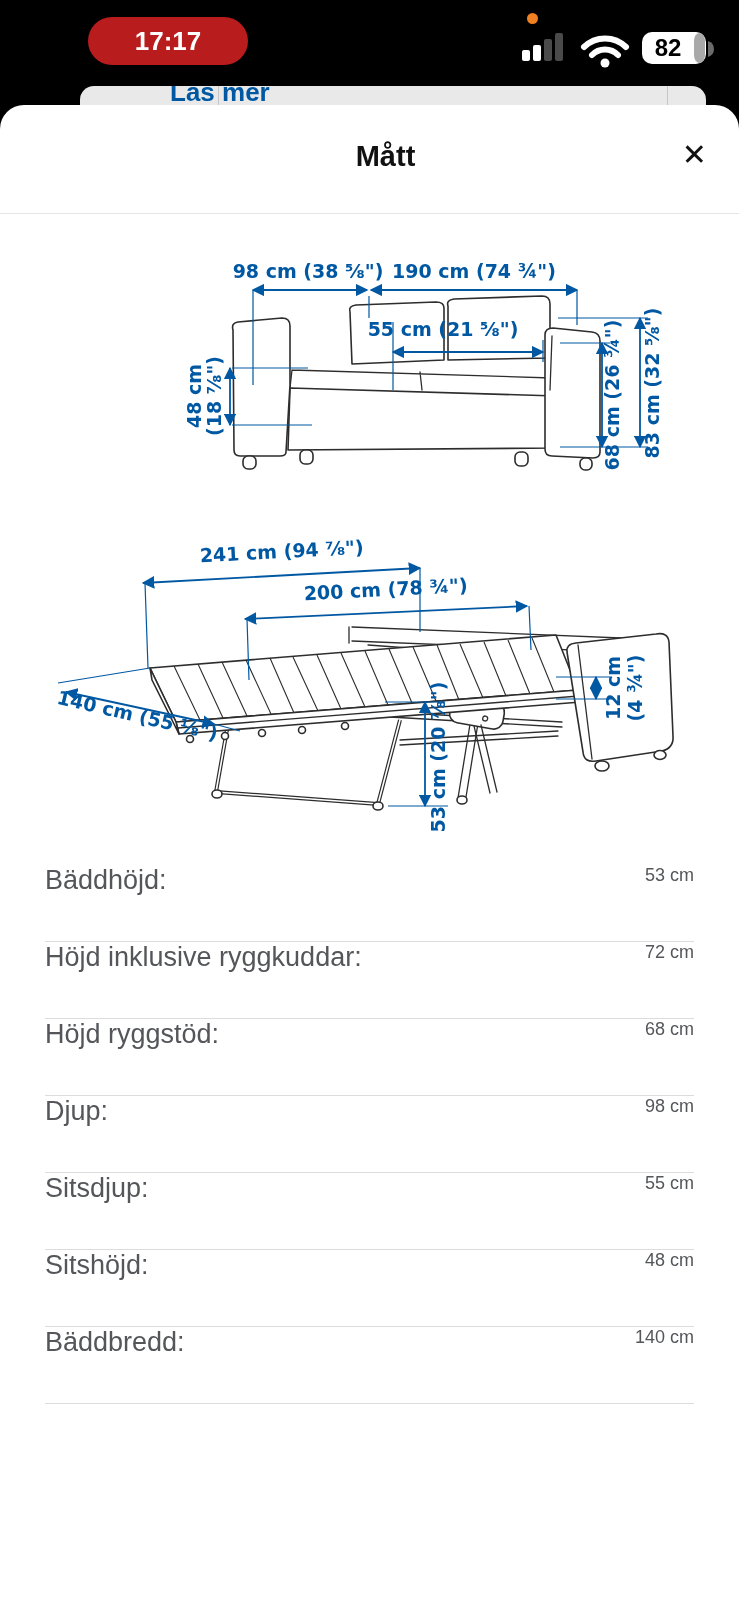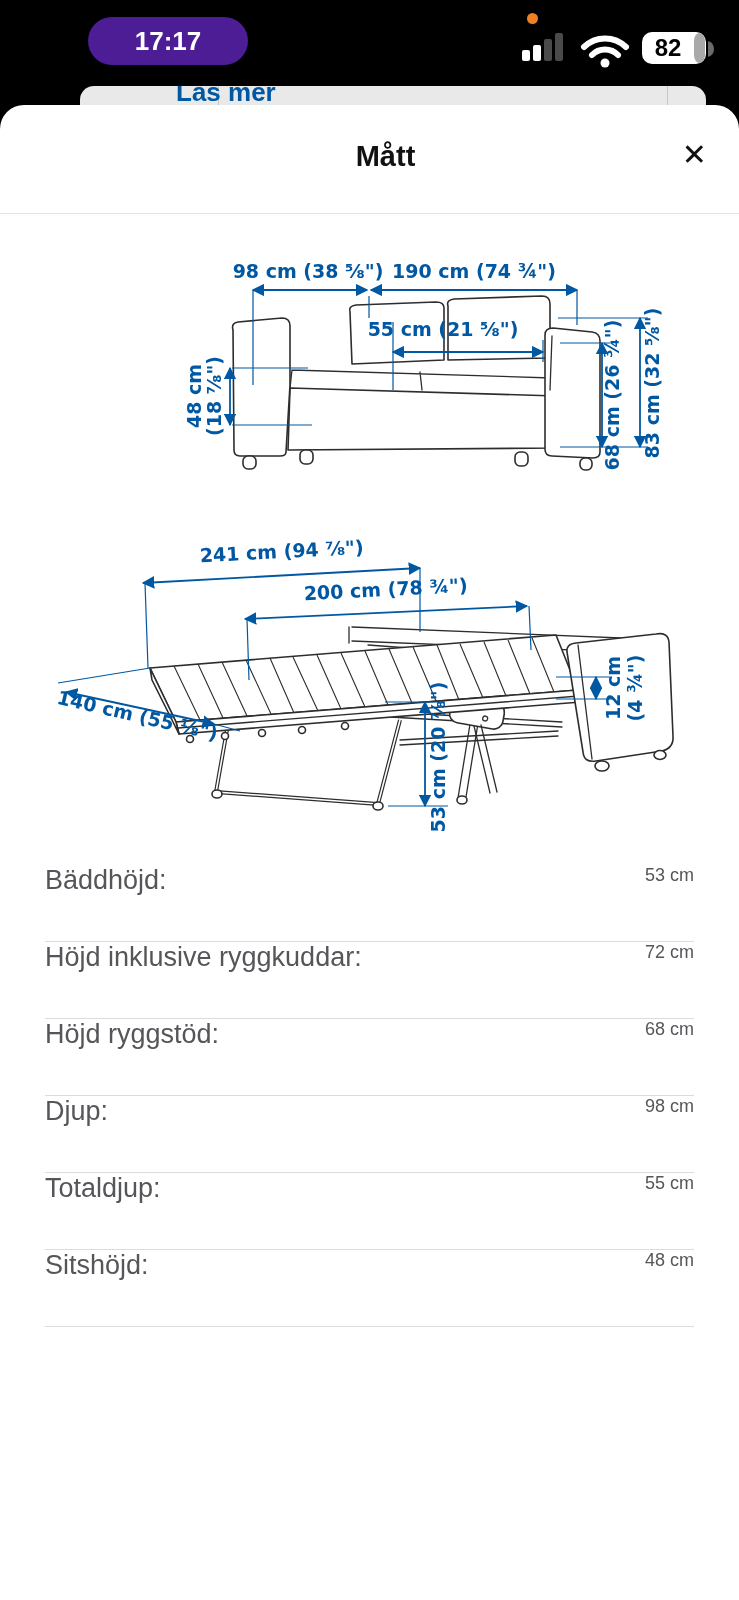--- a/index.html
+++ b/index.html
@@ -41,21 +41,21 @@
   .tube{stroke:#2d2d2d;stroke-width:4;fill:none;stroke-linejoin:round;}
   .tubein{stroke:#fff;stroke-width:1.6;fill:none;stroke-linejoin:round;}
   .dimln{stroke:#0058A3;stroke-width:1.8;fill:none;}
   .extln{stroke:#0058A3;stroke-width:1.2;fill:none;}
   .dimtx{fill:#0058A3;font:700 19px "DejaVu Sans",sans-serif;}
 </style>
 </head>
 <body>
 
 <div id="statusbar" class="abs">
-  <div id="timepill" class="abs" style="background:#4c1d95;">
+  <div id="timepill" class="abs" style="background:#b91c1c;">
     <span>17:17</span>
   </div>
   <div id="micdot" class="abs" style="background:#f08122;"></div>
   <svg id="sbicons" class="abs" width="210" height="46" viewBox="0 0 210 46">
     <g>
       <rect x="10" y="24" width="8" height="11" rx="2" fill="#fff"></rect>
       <rect x="21" y="19" width="8" height="16" rx="2" fill="#fff"></rect>
       <rect x="32" y="13" width="8" height="22" rx="2" fill="#4a4a4a"></rect>
       <rect x="43" y="7" width="8" height="28" rx="2" fill="#4a4a4a"></rect>
     </g>
@@ -69,21 +69,21 @@
       <rect x="182" y="7" width="11" height="30" rx="8" fill="#a9a9a9"></rect>
       <path d="M196,15 q6,2 6,8 q0,6 -6,8 z" fill="#6b6b6b"></path>
       <text x="156" y="30" text-anchor="middle" font-size="24" font-weight="700" font-family="Liberation Sans, sans-serif" fill="#000">82</text>
     </g>
   </svg>
 </div>
 
 <div id="understrip" class="abs">
   <div class="vline" style="left:138px;"></div>
   <div class="vline" style="left:587px;"></div>
-  <span id="lasmer" style="color:#0058A3;margin-left:6px;">Läs mer</span>
+  <span id="lasmer" style="color:#0058A3;">Läs mer</span>
 </div>
 
 <div id="sheet" class="abs">
 
   <div id="modaltitle" class="abs">Mått</div>
   <button id="closebtn" class="abs">✕</button>
   <div id="headdivider" class="abs"></div>
 
   <svg id="diagramsvg" class="abs" width="739" height="640" viewBox="0 0 739 640">
     <defs>
@@ -195,21 +195,25 @@
     </div>
     <div class="trow">
       <span class="lbl">Höjd ryggstöd:</span>
       <span class="val">68 cm</span>
     </div>
     <div class="trow">
       <span class="lbl">Djup:</span>
       <span class="val">98 cm</span>
     </div>
     <div class="trow">
-      <span class="lbl">Totaldjup:</span>
+      <span class="lbl">Sitsdjup:</span>
       <span class="val">55 cm</span>
     </div>
     <div class="trow">
       <span class="lbl">Sitshöjd:</span>
       <span class="val">48 cm</span>
     </div>
+    <div class="trow">
+      <span class="lbl">Bäddbredd:</span>
+      <span class="val">140 cm</span>
+    </div>
   </div>
 </div>
 
 </body></html>

